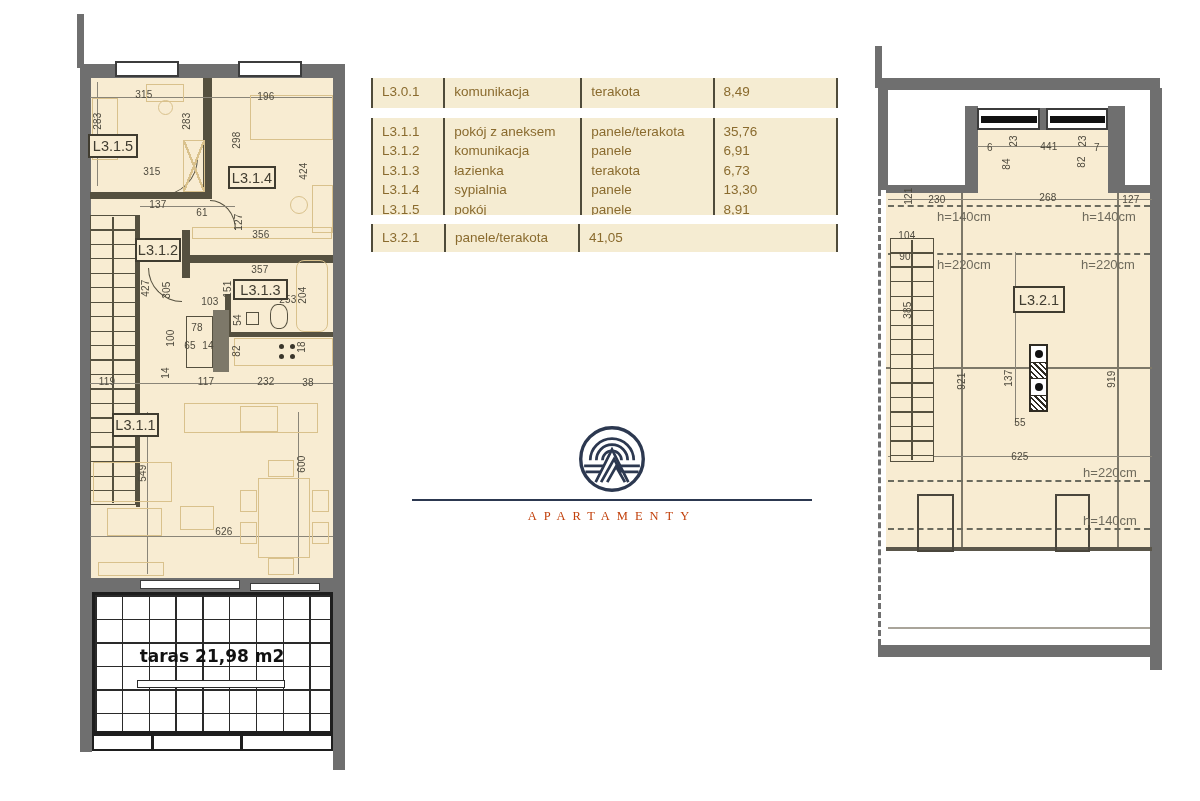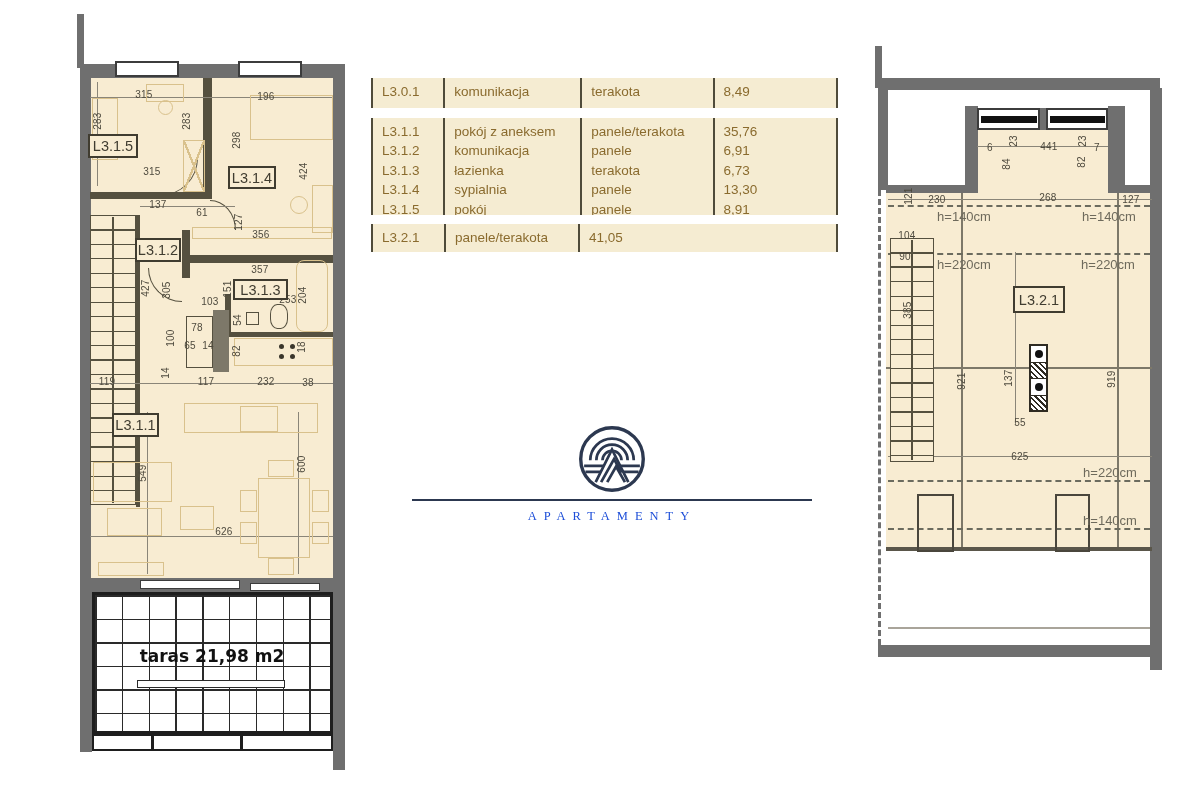--- a/index.html
+++ b/index.html
@@ -58,21 +58,21 @@
   .tband{position:absolute;left:0;width:465px;background:#f5ecd2;display:flex;
     border-right:2px solid #4f4b3a;}
   .tcol{box-sizing:border-box;border-left:2px solid #4f4b3a;padding:4px 0 0 9px;
     font-size:13.5px;color:#8a6b2e;line-height:19.4px;overflow:hidden;}
   .tcol0{width:73px;}.tcol1{width:139px;}.tcol2{width:134px;}.tcol3{width:125px;}
   
   #brand{position:absolute;left:400px;top:425px;width:424px;text-align:center;}
   .brand-title{font-family:"Liberation Serif",serif;font-size:34px;font-weight:600;
     letter-spacing:3px;color:#2c3850;margin-top:24px;white-space:nowrap;}
   .brand-rule{height:2px;background:#2c3850;margin:6px 12px 8px 12px;}
-  .brand-sub{font-family:"Liberation Serif",serif;font-size:12.5px;letter-spacing:7px;color:#1d4ed8;}
+  .brand-sub{font-family:"Liberation Serif",serif;font-size:12.5px;letter-spacing:7px;color:#c2410c;}
   .logo-wrap{display:flex;justify-content:center;}
 </style>
 </head>
 <body>
 
 <div id="canvas">
 
   <div class="floor" style="left:90px;top:78px;width:243px;height:505px;"></div>
 
   <div class="wall" style="left:80px;top:64px;width:265px;height:14px;"></div>

